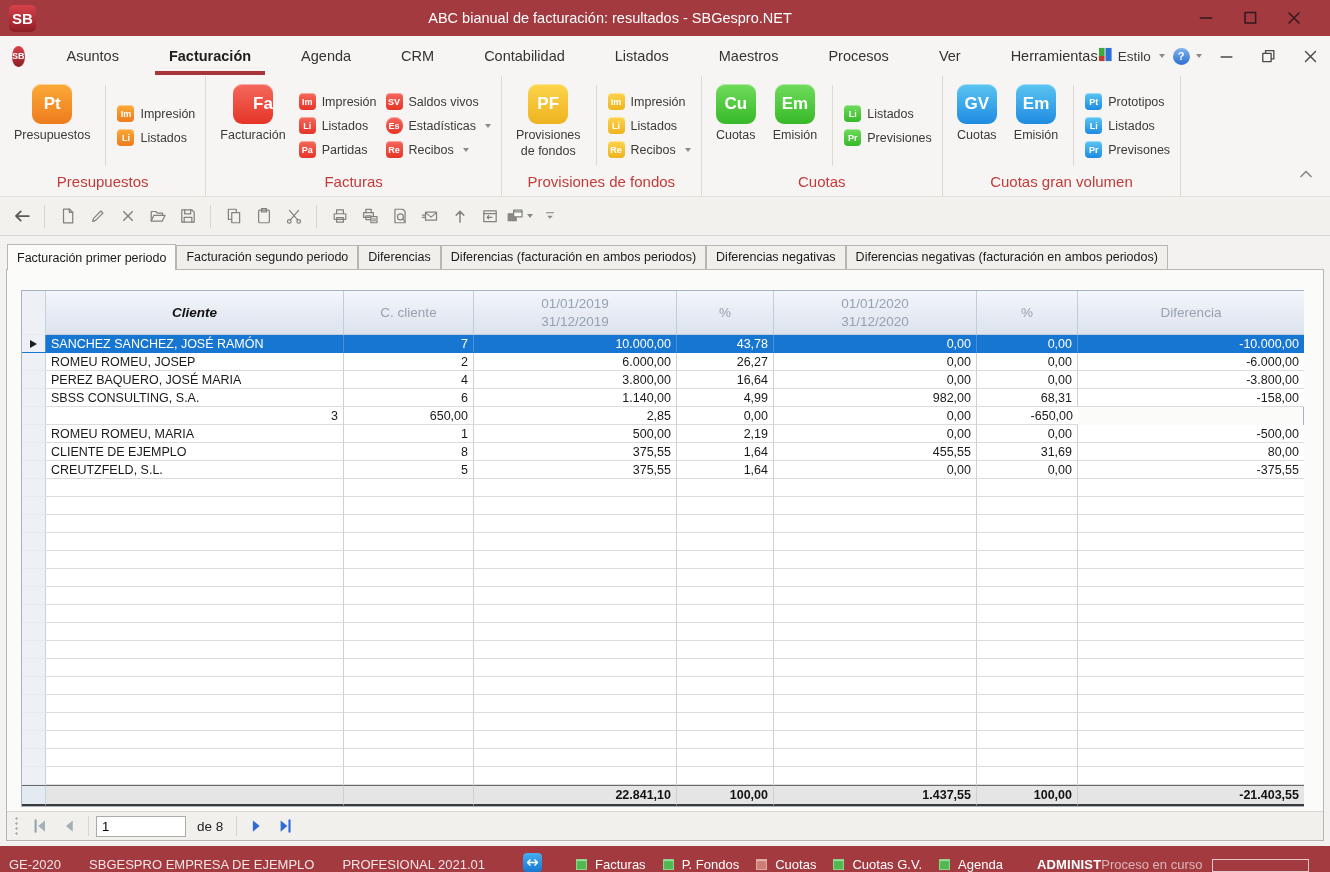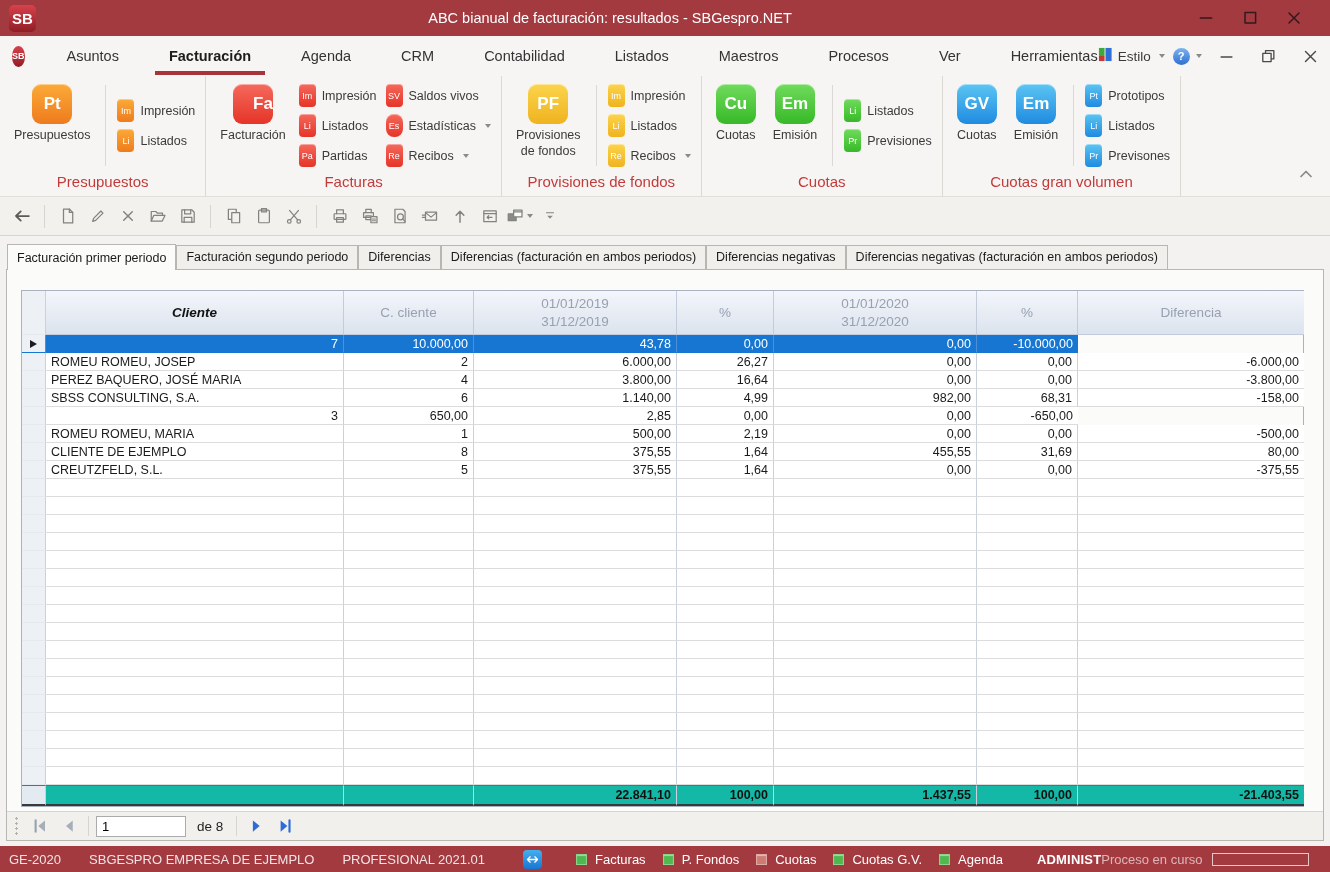--- a/index.html
+++ b/index.html
@@ -36,21 +36,21 @@
   .ribbon { height:120px; background:#F7F5F3; display:flex; position:relative; flex:none; }
   .rgroup { display:flex; flex-direction:column; padding:5px 10px 0; border-right:1px solid #DCD8D4; }
   .rgroup-body { flex:1; display:flex; align-items:center; gap:9px; }
   .bigbtn { display:flex; flex-direction:column; align-items:center; padding:1px 4px; align-self:flex-start; margin-top:2px; }
   .tile-big { width:40px; height:40px; border-radius:9px; color:#fff; font-weight:bold; font-size:17px;
               display:flex; align-items:center; justify-content:center; box-shadow:inset 0 1px 0 rgba(255,255,255,.45); }
   .bigbtn-label { font-size:12.5px; color:#3a3a3a; margin-top:4px; text-align:center; white-space:pre-line; line-height:1.25; }
   .vdiv { width:1px; background:#DCD8D4; align-self:stretch; margin:4px 2px; }
   .smallcol { display:flex; flex-direction:column; justify-content:center; gap:7px; align-self:stretch; }
   .smallbtn { display:flex; align-items:center; gap:6px; font-size:12.5px; color:#3a3a3a; }
-  .tile-sm { width:17px; height:23px; border-radius:4px; color:#fff; font-weight:normal; font-size:9px; flex:none;
+  .tile-sm { width:17px; height:17px; border-radius:4px; color:#fff; font-weight:bold; font-size:9px; flex:none;
              display:flex; align-items:center; justify-content:center; box-shadow:inset 0 1px 0 rgba(255,255,255,.4); }
   .rgroup-label { text-align:center; color:#C13B3B; font-size:15px; padding:3px 0 6px; }
   .ribbon-collapse { position:absolute; right:14px; bottom:8px; }
 
   
   .toolbar { height:40px; background:#F2F1EE; border-top:1px solid #E2DFDB; border-bottom:1px solid #D8D5D1;
              display:flex; align-items:center; padding-left:8px; gap:3px; flex:none; }
   .t-icon { width:27px; height:27px; display:flex; align-items:center; justify-content:center; }
   .t-sep { width:1px; height:23px; background:#D8D5D1; margin:0 6px; }
 
@@ -71,37 +71,37 @@
   .hrow .cell { height:44px; background:linear-gradient(180deg,#F3F6FB,#DCE3EE); border-bottom:1px solid #C3CCDA;
                 border-right:1px solid #C3CCDA; color:#98A1B1; font-size:13.5px; justify-content:center;
                 flex-direction:column; line-height:1.3; }
   .hrow .h-cliente { color:#111; font-weight:bold; font-style:italic; }
   .drow .cell, .erow .cell { height:18px; background:#fff; border-bottom:1px solid #DCDCDC; font-size:12.5px; color:#1a1a1a; }
   .cell.ind { background:#EDF0F4; border-right:1px solid #C9D1DD; border-bottom:1px solid #E6E9EE; padding:0 2px; justify-content:center; }
   .drow.selected .cell { background:#1776D1; color:#fff; border-right-color:#4C90DA; border-bottom-color:#1776D1; }
   .drow.selected .cell.ind { background:#EDF0F4; }
   .tri { width:0; height:0; border-left:7px solid #1d1d1d; border-top:4.5px solid transparent; border-bottom:4.5px solid transparent; }
   .al { justify-content:flex-start; } .ar { justify-content:flex-end; }
-  .trow .cell { height:21px; background:#14b8a6; border-top:1px solid #6a6a6a; border-bottom:2px solid #3a3a3a;
+  .trow .cell { height:21px; background:#e5e5e5; border-top:1px solid #6a6a6a; border-bottom:2px solid #3a3a3a;
                 font-size:12.5px; font-weight:bold; color:#111; }
   .trow .cell.ind { background:#E3EAF2; }
 
   
   .pager { margin-top:auto; height:29px; background:#F1F0ED; border-top:1px solid #D8D5D1;
            display:flex; align-items:center; padding-left:7px; gap:5px; }
   .grip { width:6px; height:20px; background-image:radial-gradient(#B2B2AD 1.1px, transparent 1.2px);
           background-size:5px 5px; margin-right:3px; }
   .pg-btn { width:24px; height:22px; display:flex; align-items:center; justify-content:center; }
   .pg-sep { width:1px; height:20px; background:#D8D5D1; margin:0 2px; }
   .pg-input { width:90px; height:21px; border:1px solid #ABABAB; font-size:13px; padding:0 5px;
               font-family:"Liberation Sans",sans-serif; }
   .pg-label { font-size:13.5px; color:#222; margin:0 6px; }
 
   
-  .statusbar { height:26px; background:#A23A40; color:#fff; display:flex; align-items:center; font-size:13px; flex:none; }
+  .statusbar { height:26px; background:#A23A40; color:#fff; display:flex; align-items:flex-end; font-size:13px; flex:none; }
   .sb-item { margin-left:28px; color:#F2E4E5; }
   .sb-item:first-child { margin-left:9px; }
   .remote-icon { margin-left:38px; width:19px; height:19px; border-radius:4px;
                  background:linear-gradient(180deg,#45AEEE,#1877D2); display:flex; align-items:center; justify-content:center; }
   .status-indicators { display:flex; align-items:center; gap:17px; margin-left:34px; }
   .sind { display:flex; align-items:center; gap:8px; }
   .sq { width:11px; height:11px; display:inline-block; border:1px solid rgba(255,255,255,.35);
         box-shadow:inset 0 1px 1px rgba(255,255,255,.5); }
   .sb-user { margin-left:34px; font-weight:bold; color:#fff; letter-spacing:.2px; }
   .sb-process { color:rgba(255,255,255,.62); }
@@ -461,20 +461,21 @@
           <span>31/12/2020</span>
         </div>
         <div class="cell">%</div>
         <div class="cell">Diferencia</div>
       </div>
       <div>
           <div class="grow drow selected">
             <div class="cell ind">
               <span class="tri"></span>
             </div>
+            <div class="cell al">SANCHEZ SANCHEZ, JOSÉ RAMÓN</div>
             <div class="cell ar">7</div>
             <div class="cell ar">10.000,00</div>
             <div class="cell ar">43,78</div>
             <div class="cell ar">0,00</div>
             <div class="cell ar">0,00</div>
             <div class="cell ar">-10.000,00</div>
           </div>
           <div class="grow drow">
             <div class="cell ind"></div>
             <div class="cell al">ROMEU ROMEU, JOSEP</div>

